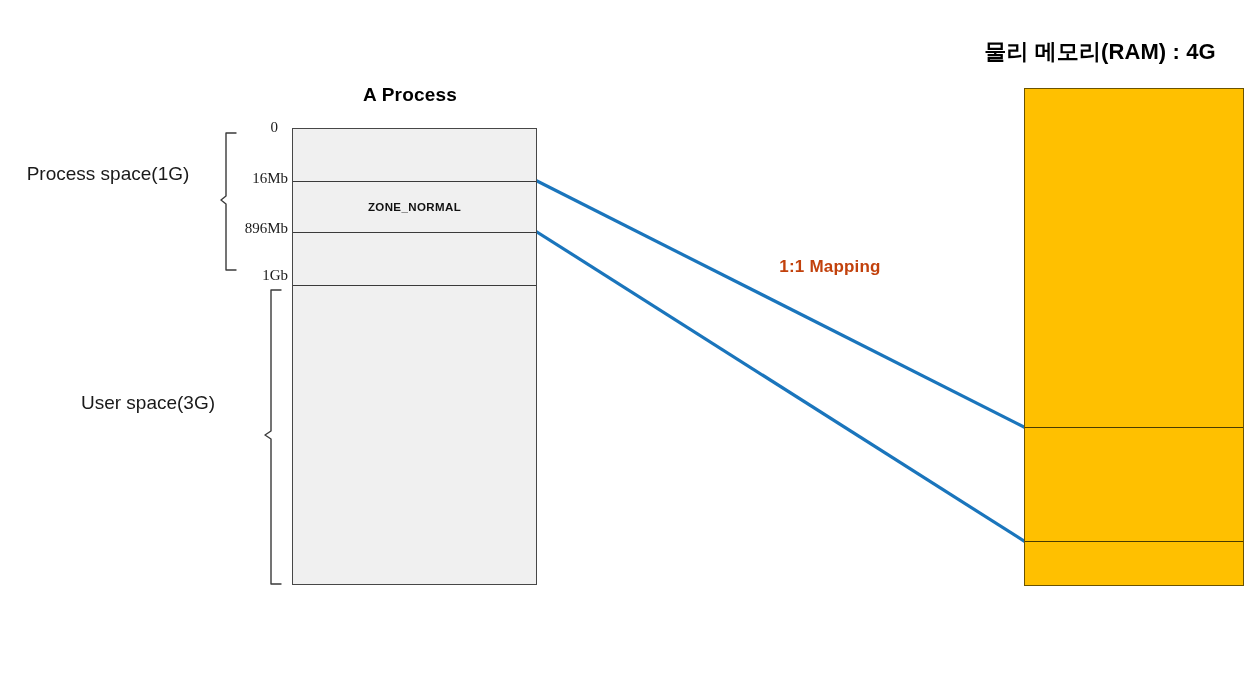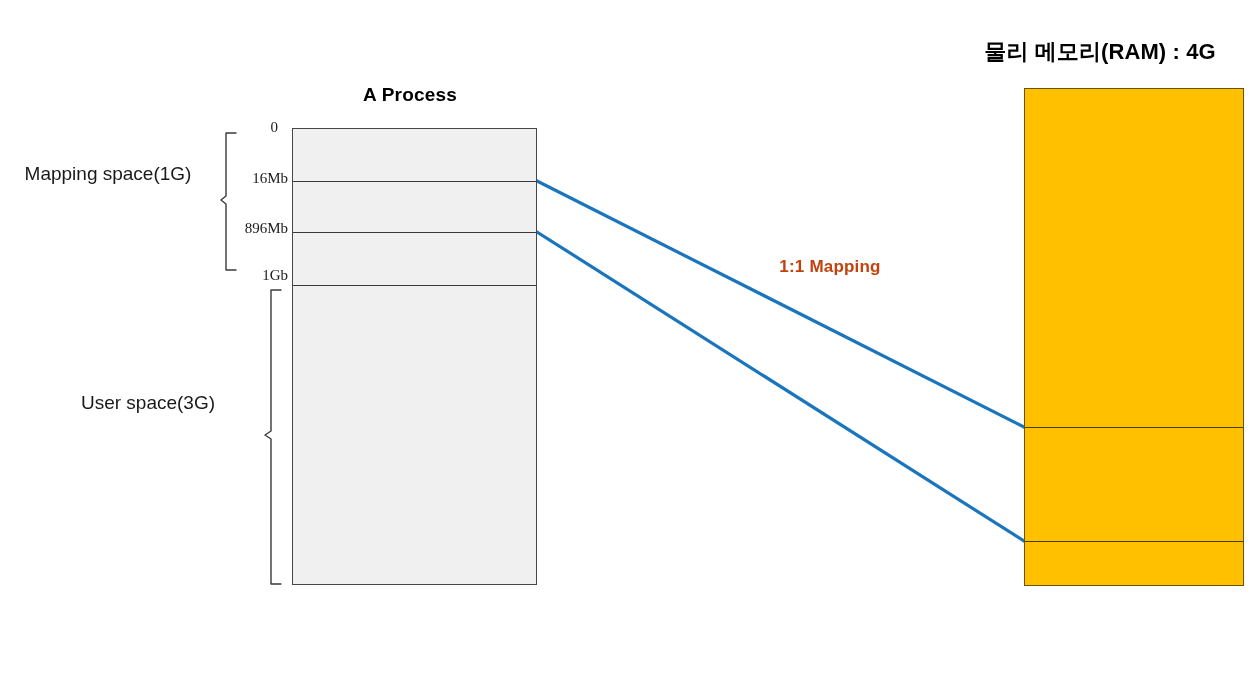--- a/index.html
+++ b/index.html
@@ -133,27 +133,28 @@
 <div class="abs title-ram">물리 메모리(RAM) : 4G</div>
 
 <div class="abs addr" style="left:168px; top:119px;">0</div>
 
 <div class="abs addr" style="left:178px; top:170px;">16Mb</div>
 
 <div class="abs addr" style="left:178px; top:220px;">896Mb</div>
 
 <div class="abs addr" style="left:178px; top:267px;">1Gb</div>
 
-<div class="abs space-label label-kernel">Mapping space(1G)</div>
+<div class="abs space-label label-kernel">Process space(1G)</div>
 
 <div class="abs space-label label-user">User space(3G)</div>
 
 <div class="abs process-box">
   <div class="zone-divider" style="top:52px;"></div>
 
+  <div class="zone" style="top:52px;  height:51px;">ZONE_NORMAL</div>
   <div class="zone-divider" style="top:103px;"></div>
 
   <div class="zone-divider" style="top:156px;"></div>
 
   <div class="zone" style="top:156px; height:298px;"></div>
 </div>
 
 <div class="abs map-label">1:1 Mapping</div>
 
 <div class="abs ram-box">

